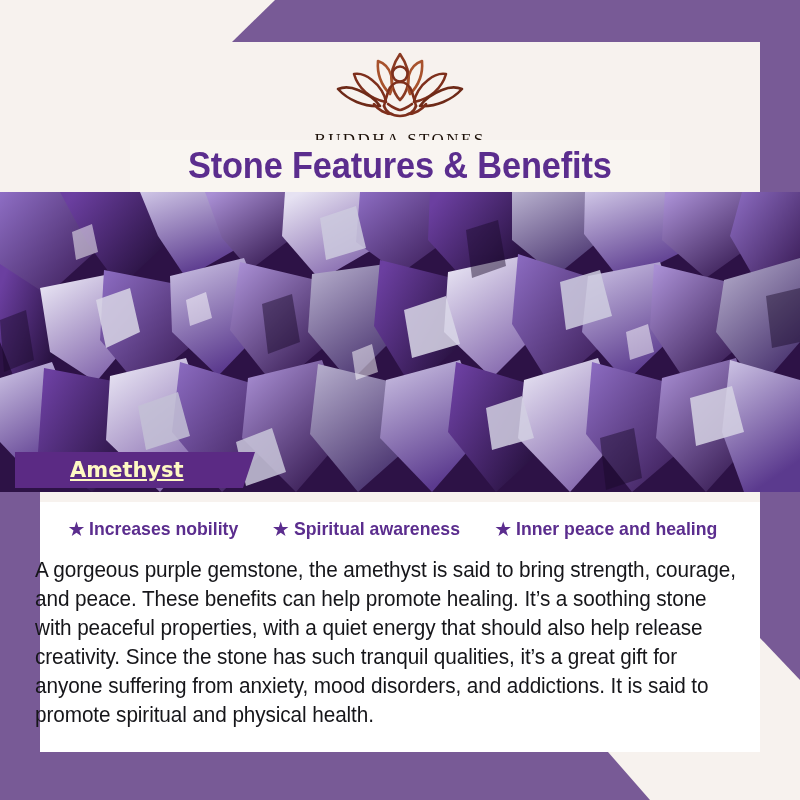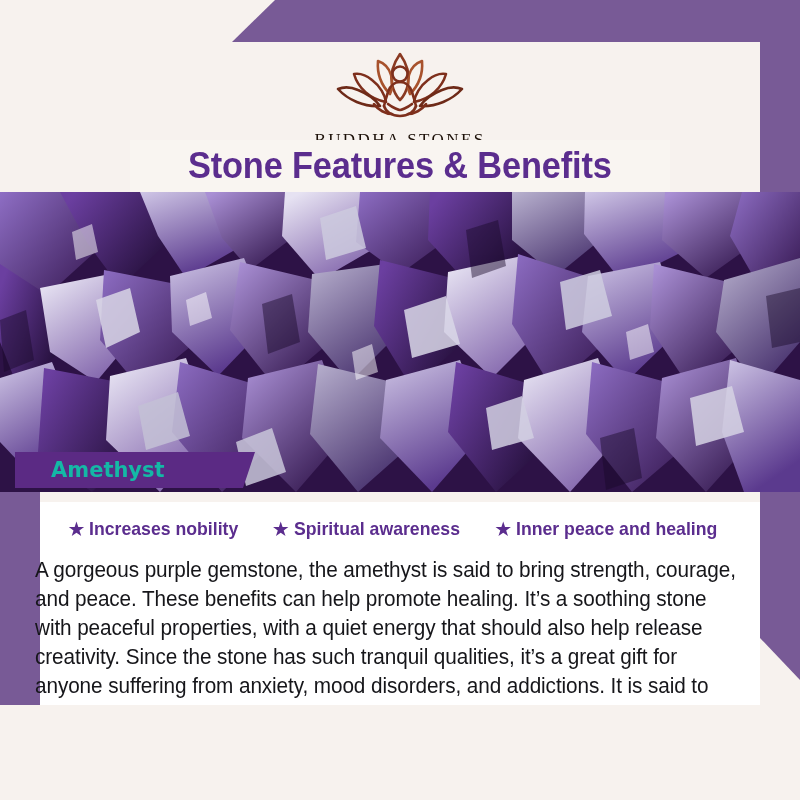--- a/index.html
+++ b/index.html
@@ -10,21 +10,21 @@
     width: 800px;
     height: 800px;
     overflow: hidden;
     font-family: "Liberation Sans", sans-serif;
     background: #f7f2ee;
   }
 
   .poster {
     position: relative;
     width: 800px;
-    height: 705px;
+    height: 800px;
     background: #f7f2ee;
     overflow: hidden;
   }
 
   
   .frame-top {
     position: absolute;
     top: 0; left: 0;
     width: 800px; height: 42px;
     background: #785a96;
@@ -128,27 +128,28 @@
     top: 452px;
     left: 15px;
     height: 36px;
     width: 240px;
     background: #5b2a84;
     clip-path: polygon(0 0, 240px 0, 228px 36px, 0 36px);
     display: flex;
     align-items: center;
   }
   .ribbon-text {
-    margin-left: 36px;
-    color: #14b8a6;
+    margin-left: 55px;
+    color: #fef9c3;
     font-family: "DejaVu Sans", sans-serif;
     font-weight: 700;
     font-size: 21px;
     letter-spacing: 0px;
     white-space: nowrap;
+    text-decoration: underline;
   }
 
   
   .body-panel {
     position: absolute;
     top: 492px;
     left: 40px;
     width: 720px;
     height: 260px;
     background: #ffffff;

